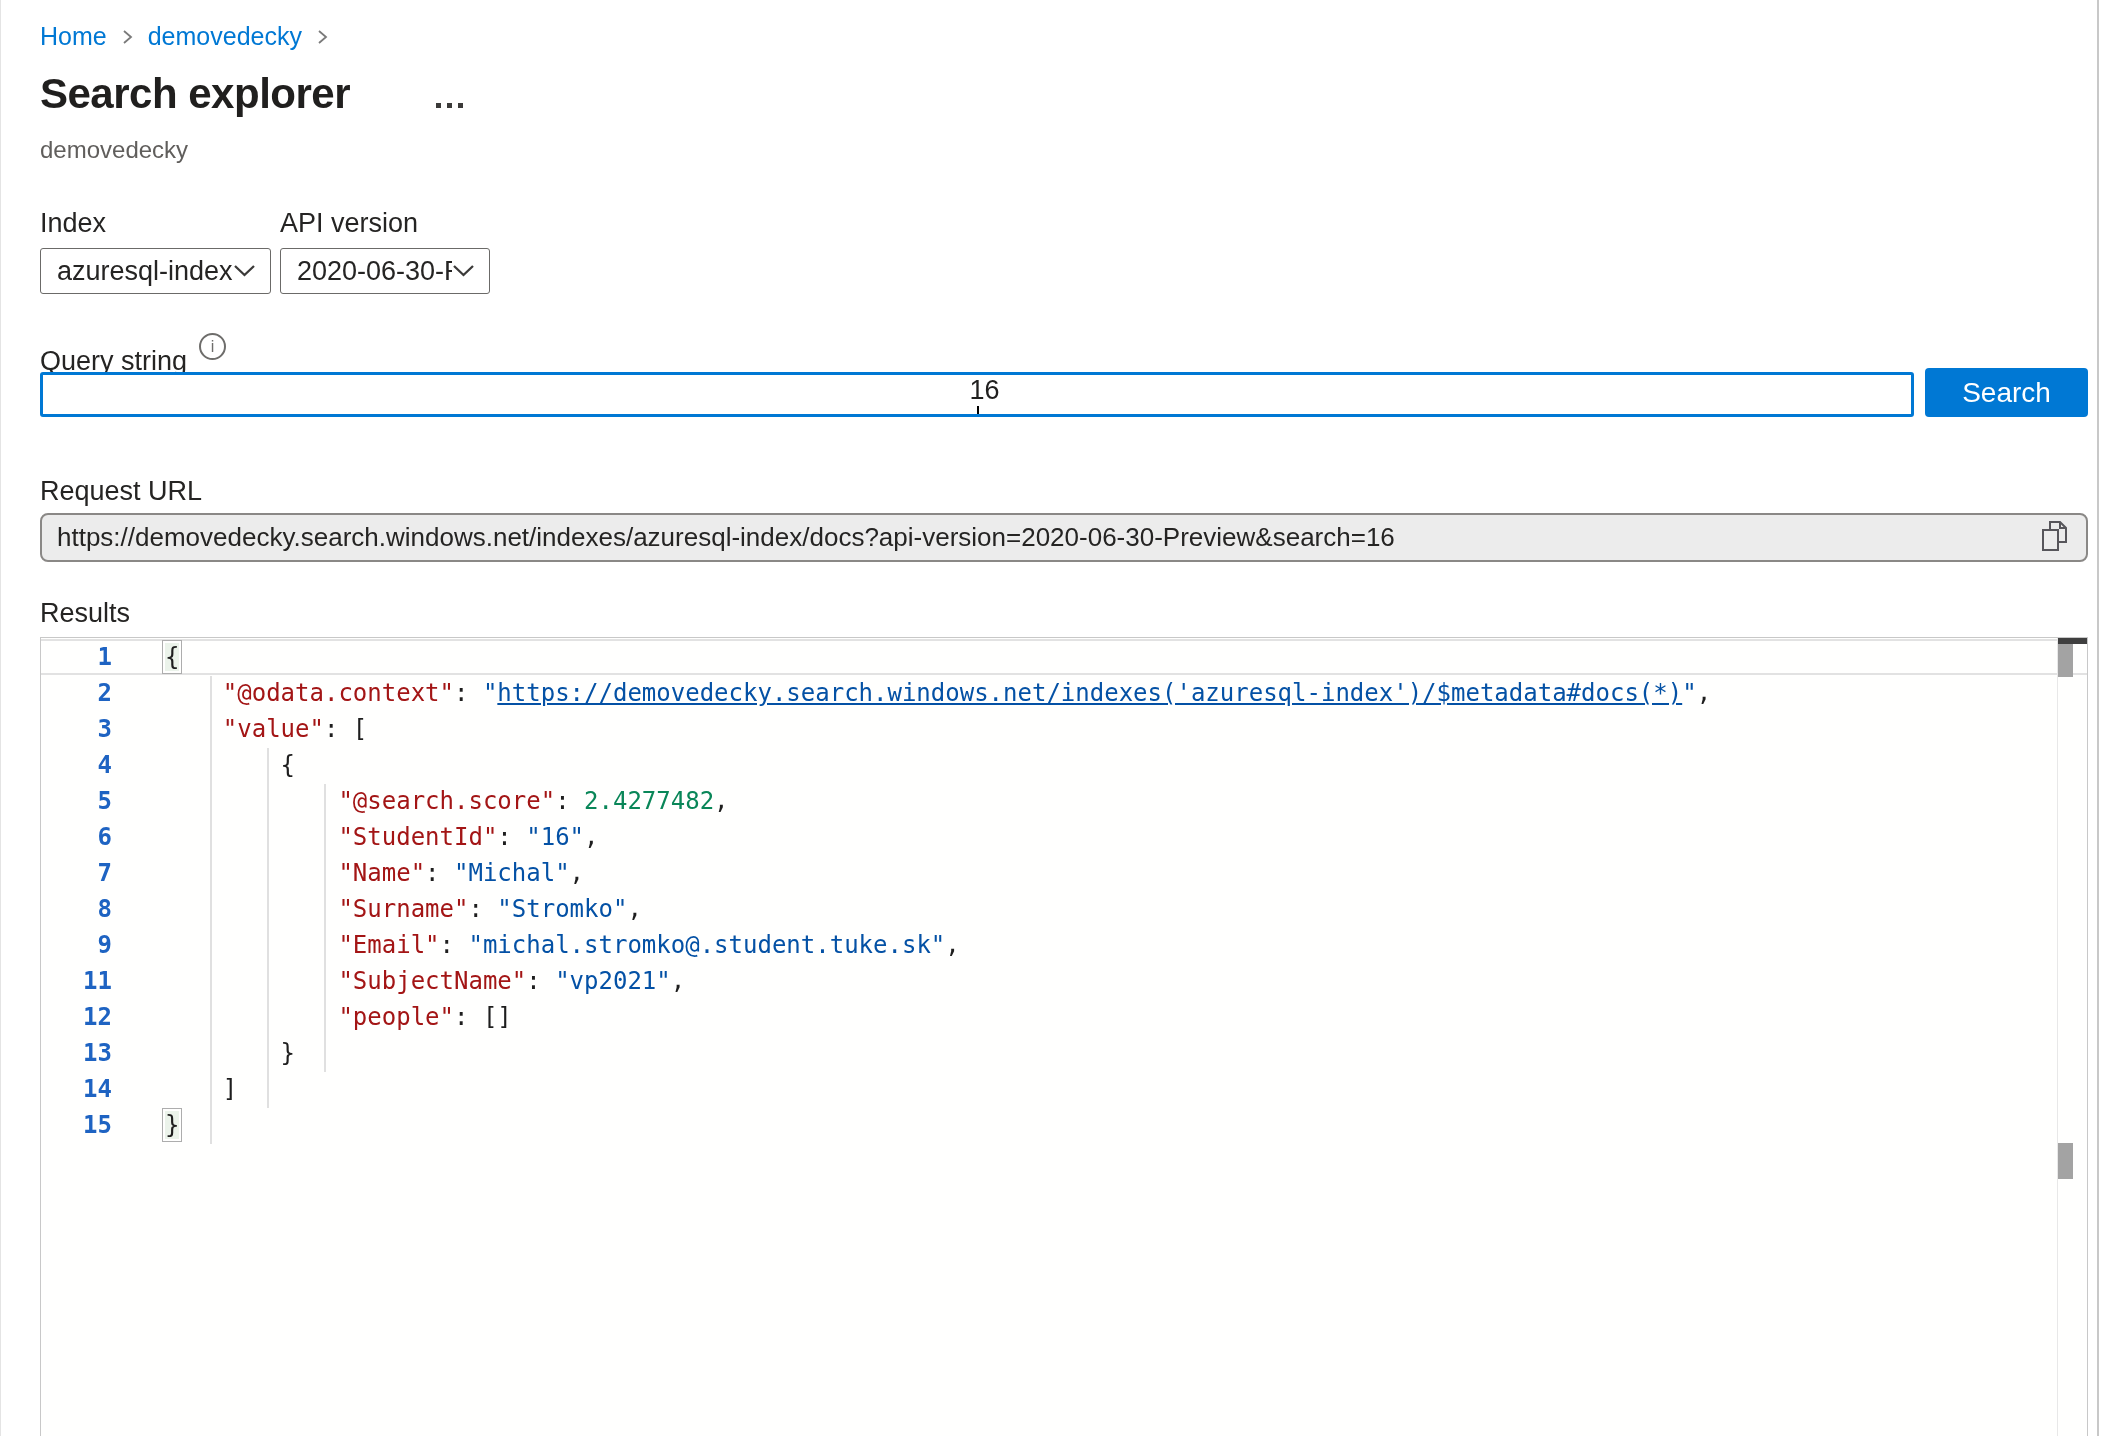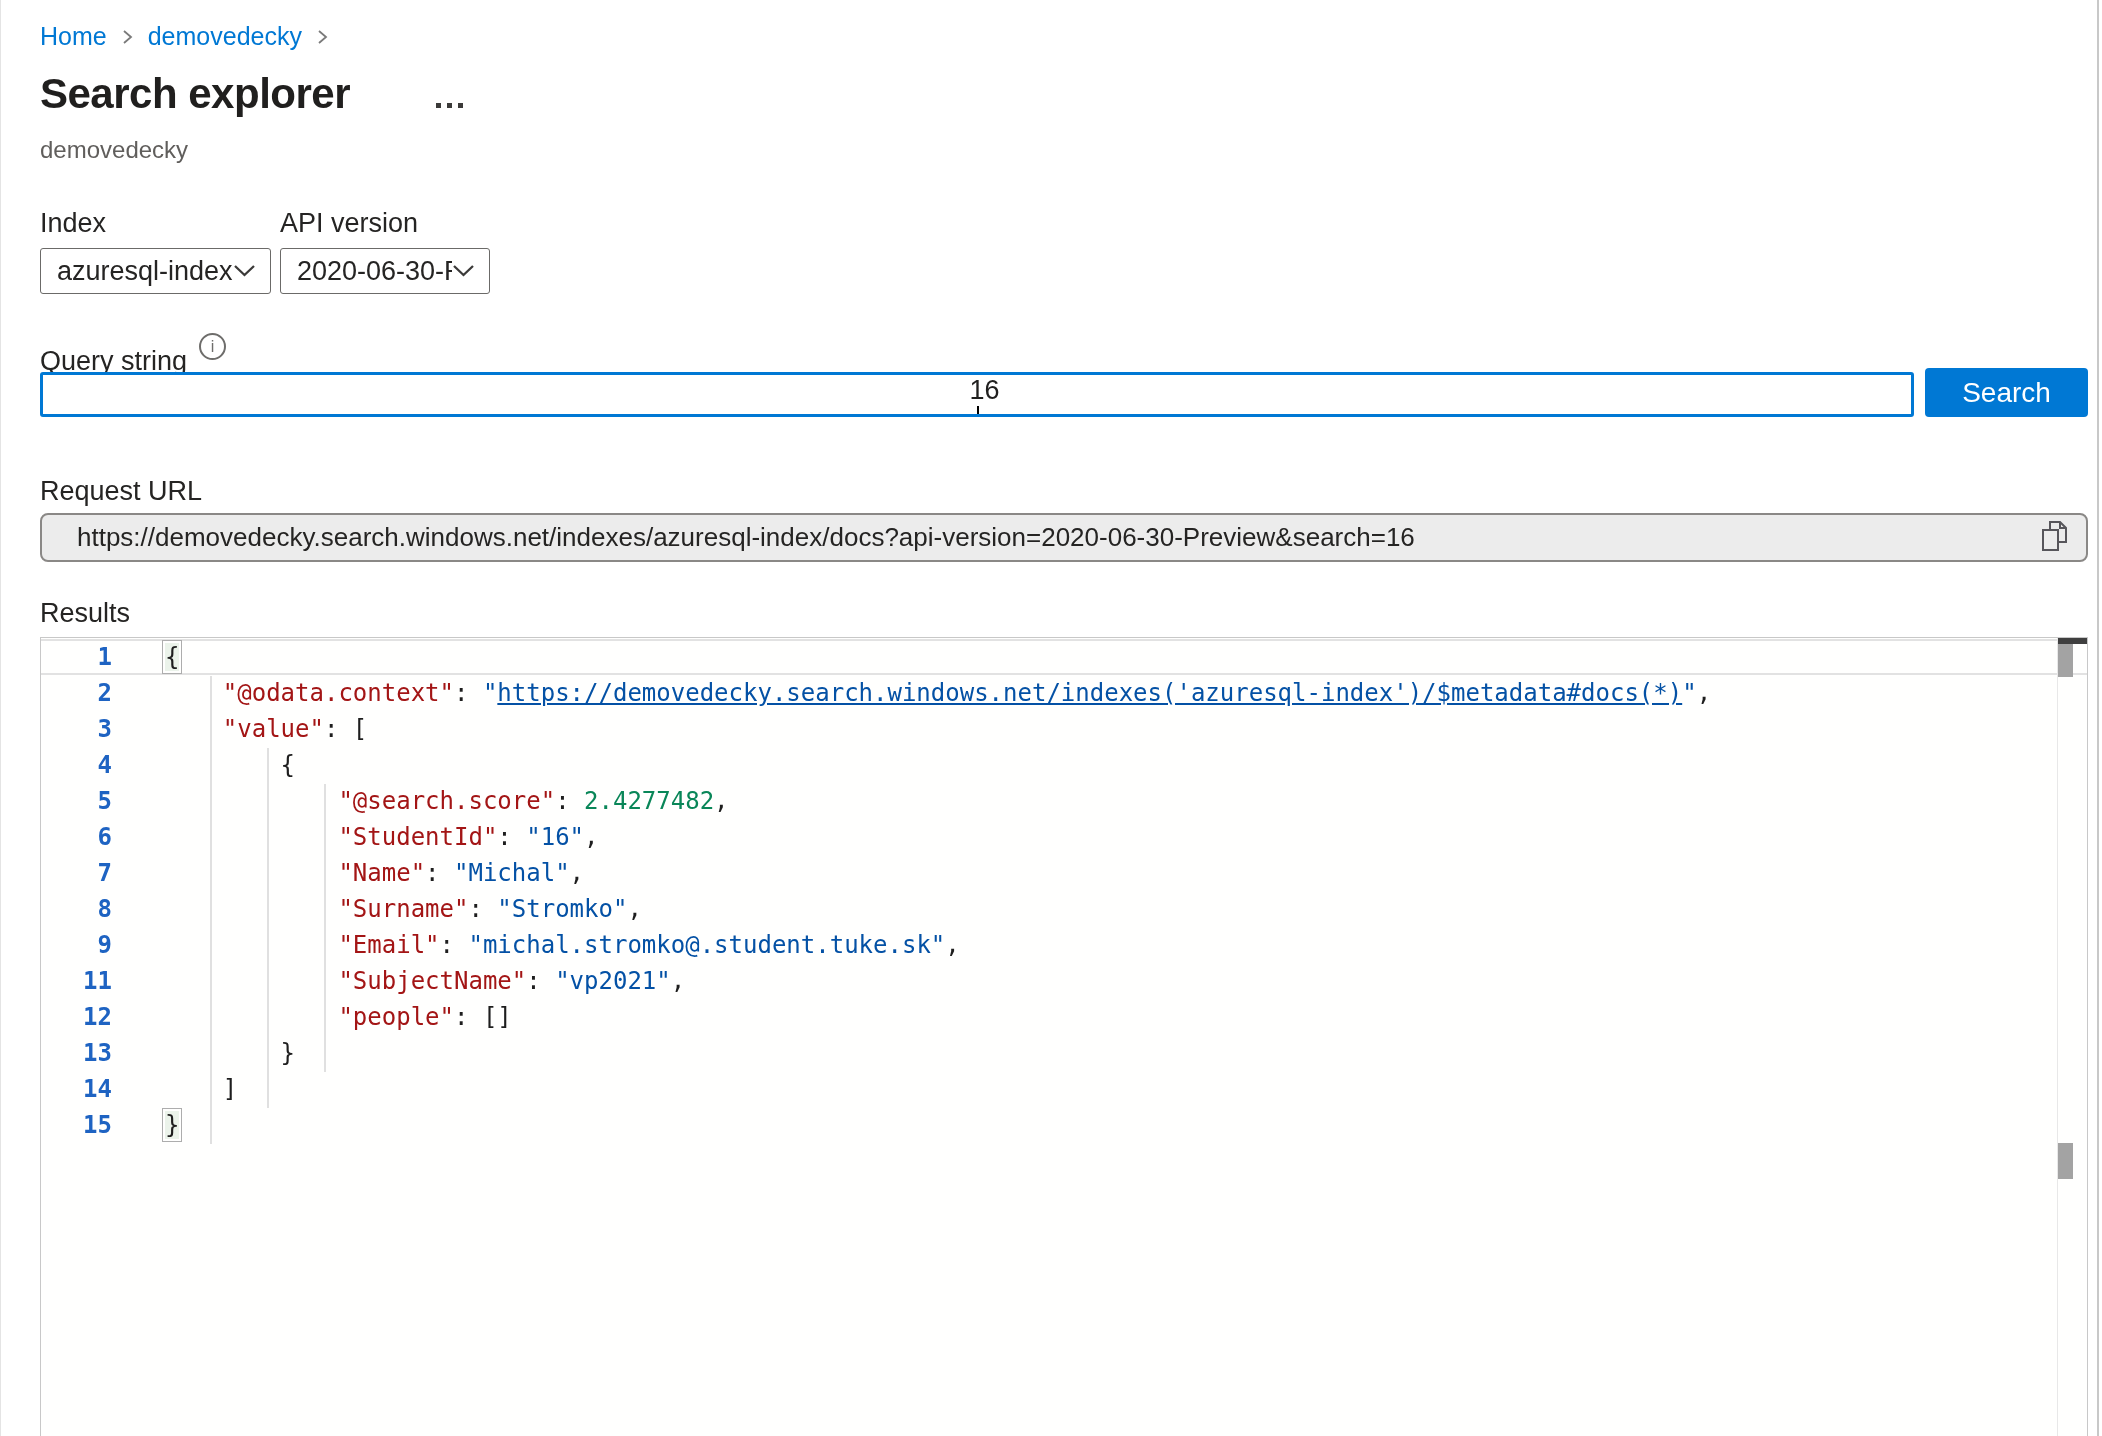--- a/index.html
+++ b/index.html
@@ -43,21 +43,21 @@
   .query-input{position:absolute;left:40px;top:372px;width:1874px;height:45px;border:3px solid #0078d4;
     border-radius:3px;background:#fff;box-sizing:border-box;display:flex;align-items:center;flex-direction:column;}
   .query-text{font-size:27px;color:#201f1e;padding-left:15px;}
   .caret{display:inline-block;width:2px;height:30px;background:#000;margin-left:1px;vertical-align:middle;}
   .search-btn{position:absolute;left:1925px;top:368px;width:163px;height:49px;background:#0078d4;border:none;
     border-radius:4px;color:#fff;font-size:28px;font-weight:400;font-family:"Liberation Sans",sans-serif;cursor:pointer;
     display:flex;align-items:center;justify-content:center;}
 
   
   .url-field{position:absolute;left:40px;top:513px;width:2048px;height:49px;background:#ececec;
-    border:2px solid #8a8886;border-radius:8px;box-sizing:border-box;display:flex;align-items:center;padding-left:20px;}
+    border:2px solid #8a8886;border-radius:8px;box-sizing:border-box;display:flex;align-items:center;}
   .url-text{font-size:26px;color:#252423;padding-left:15px;flex:1;white-space:nowrap;overflow:hidden;}
   .copy-btn{padding:0 18px 0 8px;display:flex;align-items:center;cursor:pointer;background:none;border:none;}
 
   
   .editor{position:absolute;left:40px;top:637px;width:2048px;height:800px;background:#fffffe;
     border:1.5px solid #c8c8c8;box-sizing:border-box;overflow:hidden;}
   .code-rows{position:absolute;left:0;top:1px;right:0;}
   .code-row{height:36px;display:flex;box-sizing:border-box;}
   .code-row.current{border-top:2px solid #e2e2e2;border-bottom:2px solid #e2e2e2;}
   .ln{width:71px;text-align:right;font-family:"DejaVu Sans Mono",monospace;font-size:24px;line-height:36px;

